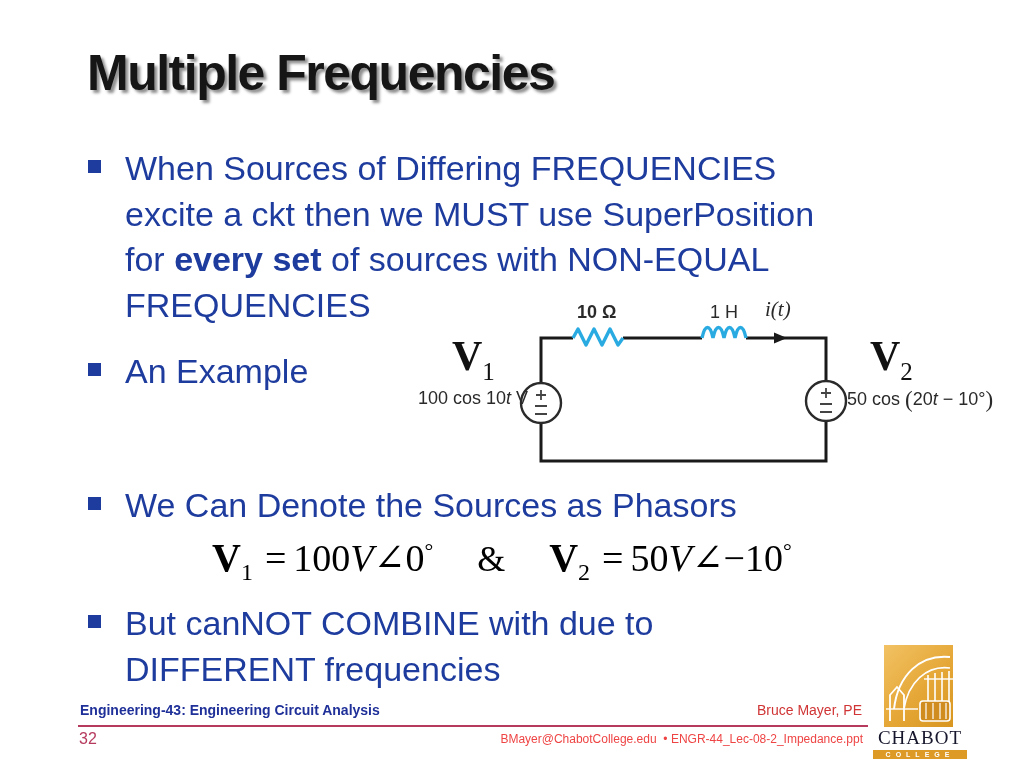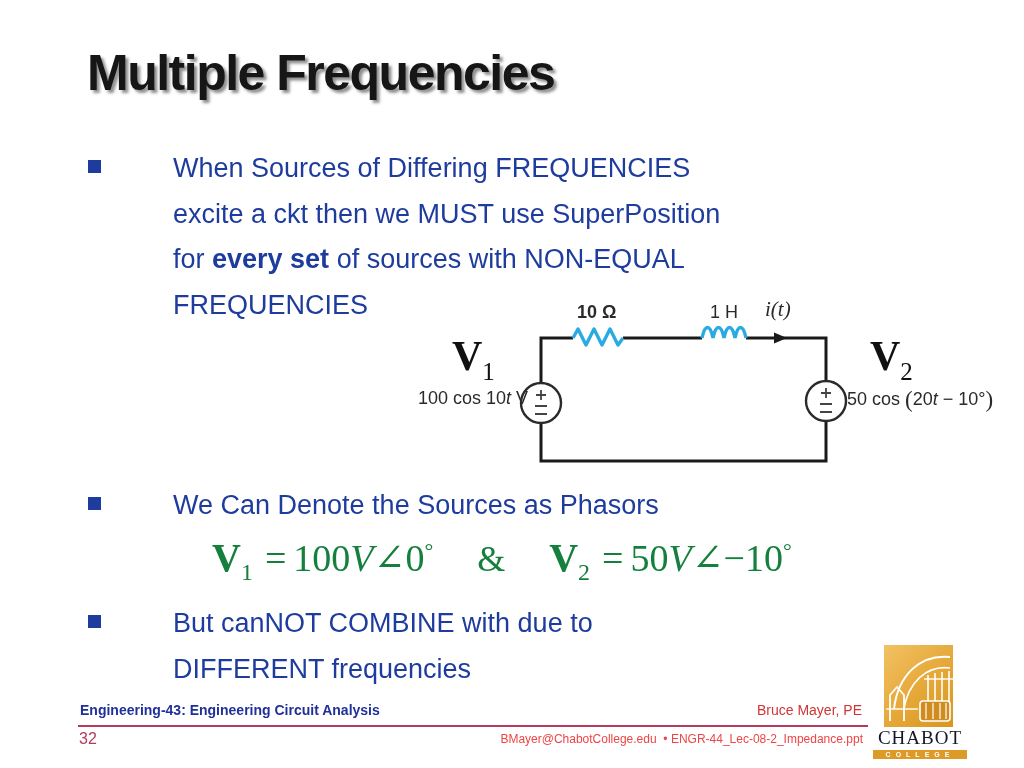--- a/index.html
+++ b/index.html
@@ -7,33 +7,33 @@
          font-family:"Liberation Sans",sans-serif;}
   .abs{position:absolute;}
 
   
   .title{left:87px;top:46px;font-size:50px;font-weight:bold;color:#161616;
          letter-spacing:-1.5px;line-height:1.1;text-shadow:3px 3px 3px #8f8f8f;white-space:nowrap;}
 
   
   .bullet-item{left:88px;display:flex;color:#1e3c9e;}
   .bullet-sq{flex:0 0 13px;width:13px;height:13px;background:#1e3c9e;margin-top:14px;margin-right:24px;}
-  .bullet-text{font-size:27px;line-height:45.5px;white-space:nowrap;margin-left:48px;}
+  .bullet-text{font-size:34px;line-height:45.5px;white-space:nowrap;}
 
   
   .ckt-label{color:#2a2a2a;font-size:18px;line-height:1;white-space:nowrap;}
   .ital{font-style:italic;}
   .it-serif{font-family:"Liberation Serif",serif;font-style:italic;}
   .vlabel{font-family:"Liberation Serif",serif;font-weight:bold;font-size:42px;line-height:1;color:#111;white-space:nowrap;}
   .vsub{font-family:"Liberation Serif",serif;font-weight:normal;font-size:25px;vertical-align:-10px;}
   .big-paren{font-family:"Liberation Serif",serif;font-size:23px;vertical-align:-2px;}
 
   
   .equation{left:212px;top:538px;font-family:"Liberation Serif","DejaVu Serif",serif;
-            font-size:38px;color:#15803d;white-space:nowrap;line-height:1;}
+            font-size:38px;color:#000000;white-space:nowrap;line-height:1;}
   .eq-v{font-weight:bold;font-size:40px;}
   .eq-sub{font-size:24px;vertical-align:-9px;}
   .eq-eq{margin:0 7px 0 12px;}
   .eq-it{font-style:italic;}
   .eq-ang{font-family:"DejaVu Serif","DejaVu Sans",serif;}
   .eq-deg{font-size:22px;vertical-align:13px;}
   .eq-amp{margin:0 44px;font-size:36px;}
 
   
   .footer-course{left:80px;top:702px;font-size:14px;font-weight:bold;color:#1f3099;white-space:nowrap;}
@@ -62,20 +62,24 @@
   <div class="abs bullet-item" style="top:146px;">
     <span class="bullet-sq"></span>
     <div class="bullet-text">
       <div>When Sources of Differing FREQUENCIES</div>
       <div>excite a ckt then we MUST use SuperPosition</div>
       <div><span>for </span><b>every set</b><span> of sources with NON-EQUAL</span></div>
       <div>FREQUENCIES</div>
     </div>
   </div>
 
+  <div class="abs bullet-item" style="top:349px;">
+    <span class="bullet-sq"></span>
+    <div class="bullet-text">An Example</div>
+  </div>
 
   <div class="abs bullet-item" style="top:483px;">
     <span class="bullet-sq"></span>
     <div class="bullet-text">We Can Denote the Sources as Phasors</div>
   </div>
 
   <div class="abs bullet-item" style="top:601px;">
     <span class="bullet-sq"></span>
     <div class="bullet-text">
       <div>But canNOT COMBINE with due to</div>

